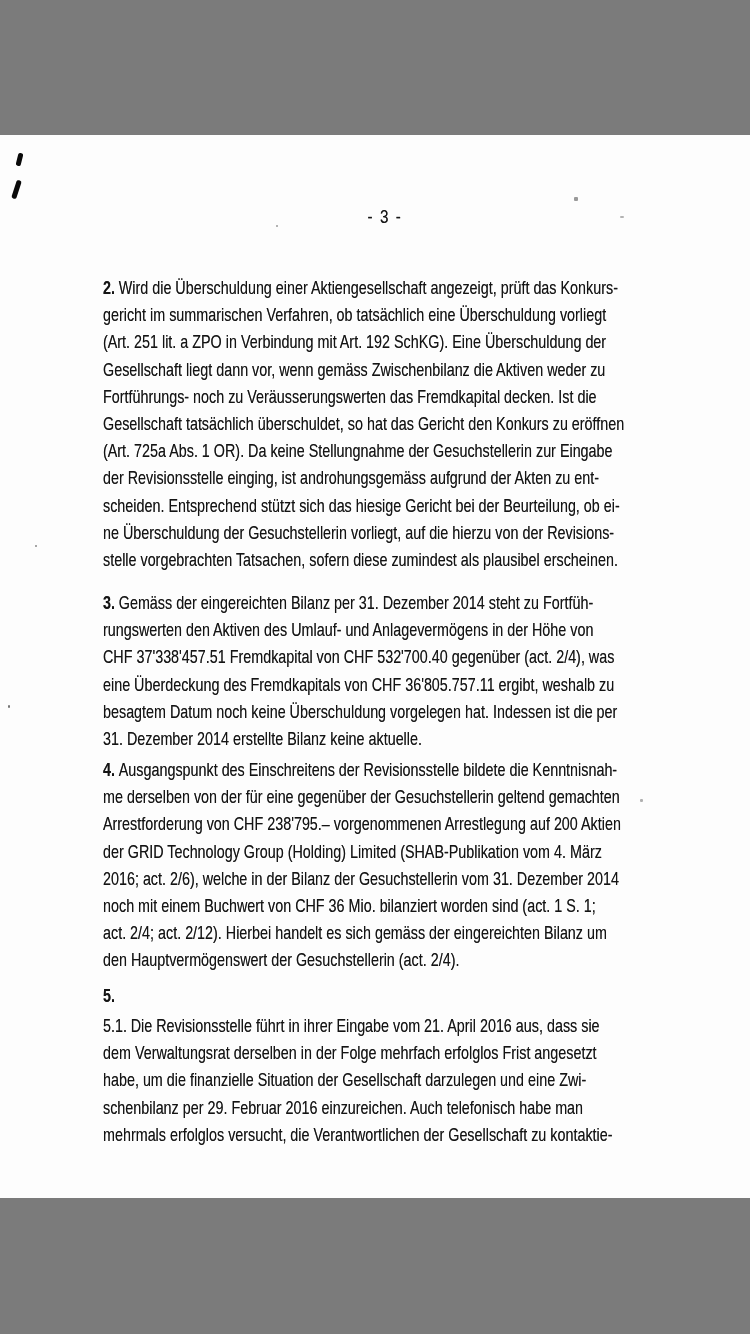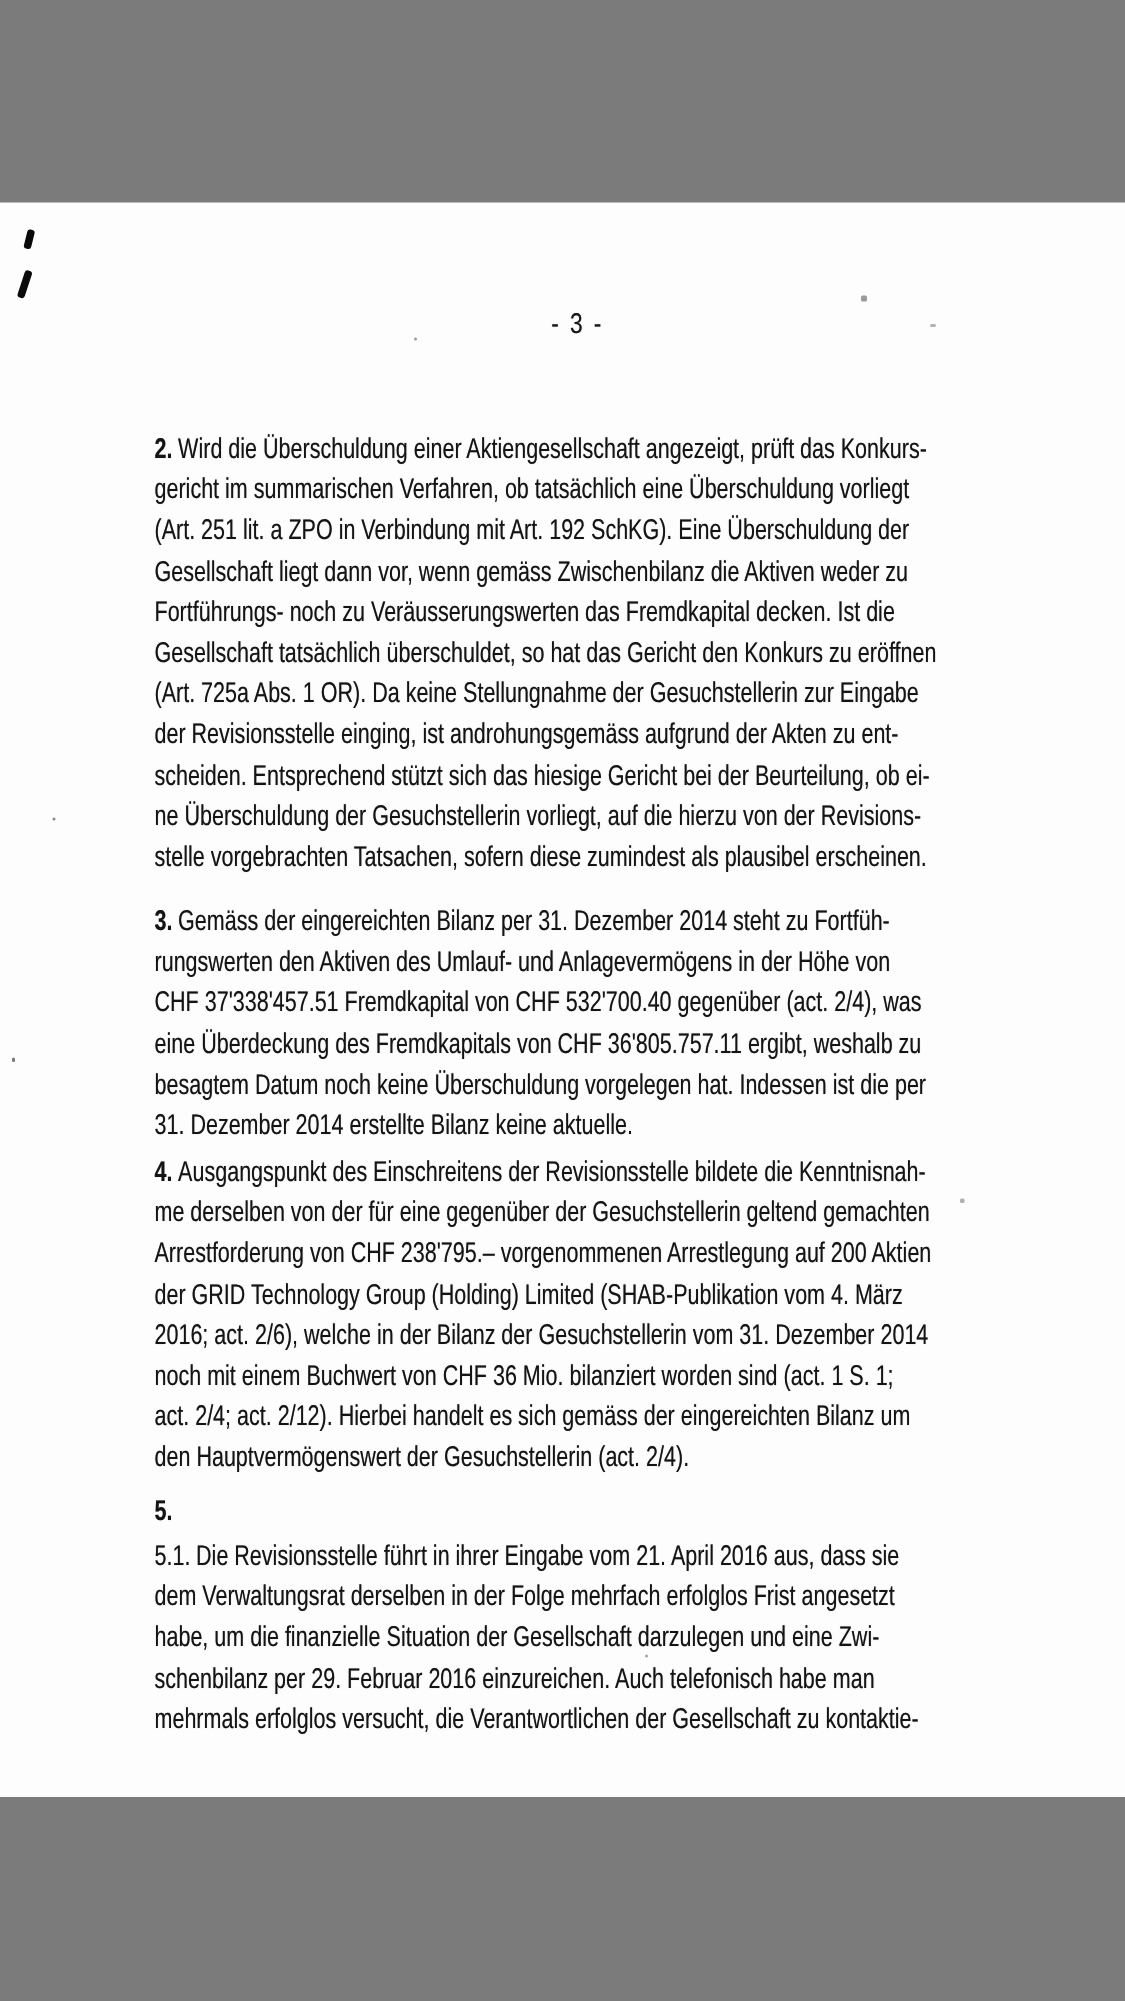--- a/index.html
+++ b/index.html
@@ -41,21 +41,21 @@
     font-size: 19px;
     color: #161616;
     letter-spacing: 2px;
     transform: scaleX(0.80);
     transform-origin: center top;
     text-shadow: 0 0 0.6px rgba(0,0,0,0.55);
   }
   .text-block {
     position: absolute;
     left: 103px;
-    top: 16px;
+    top: 4px;
     width: 640px;
     height: 813px;
   }
   .para {
     position: absolute;
     left: 0;
     width: 768px;
     transform: scaleX(0.755);
     transform-origin: left top;
     font-size: 19px;

